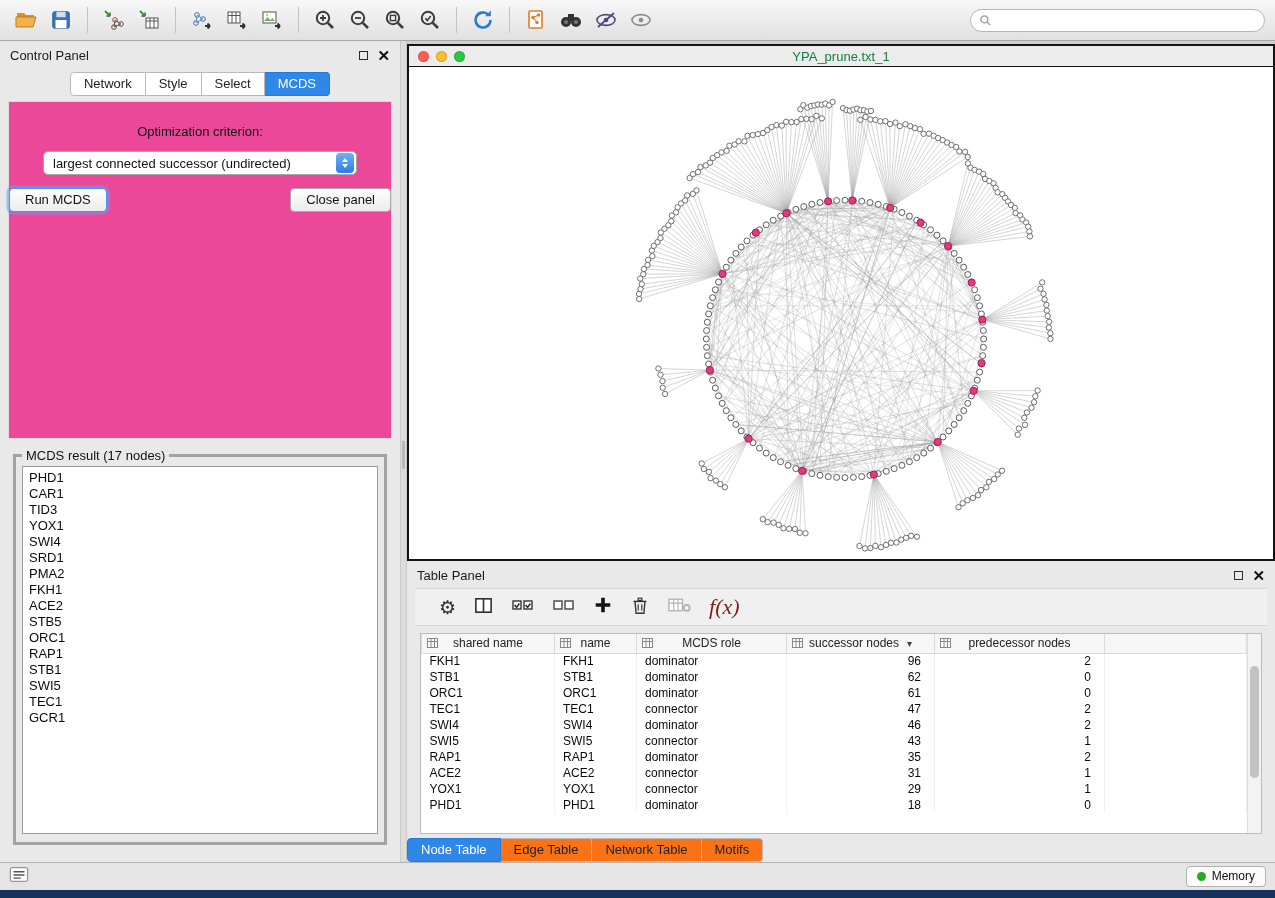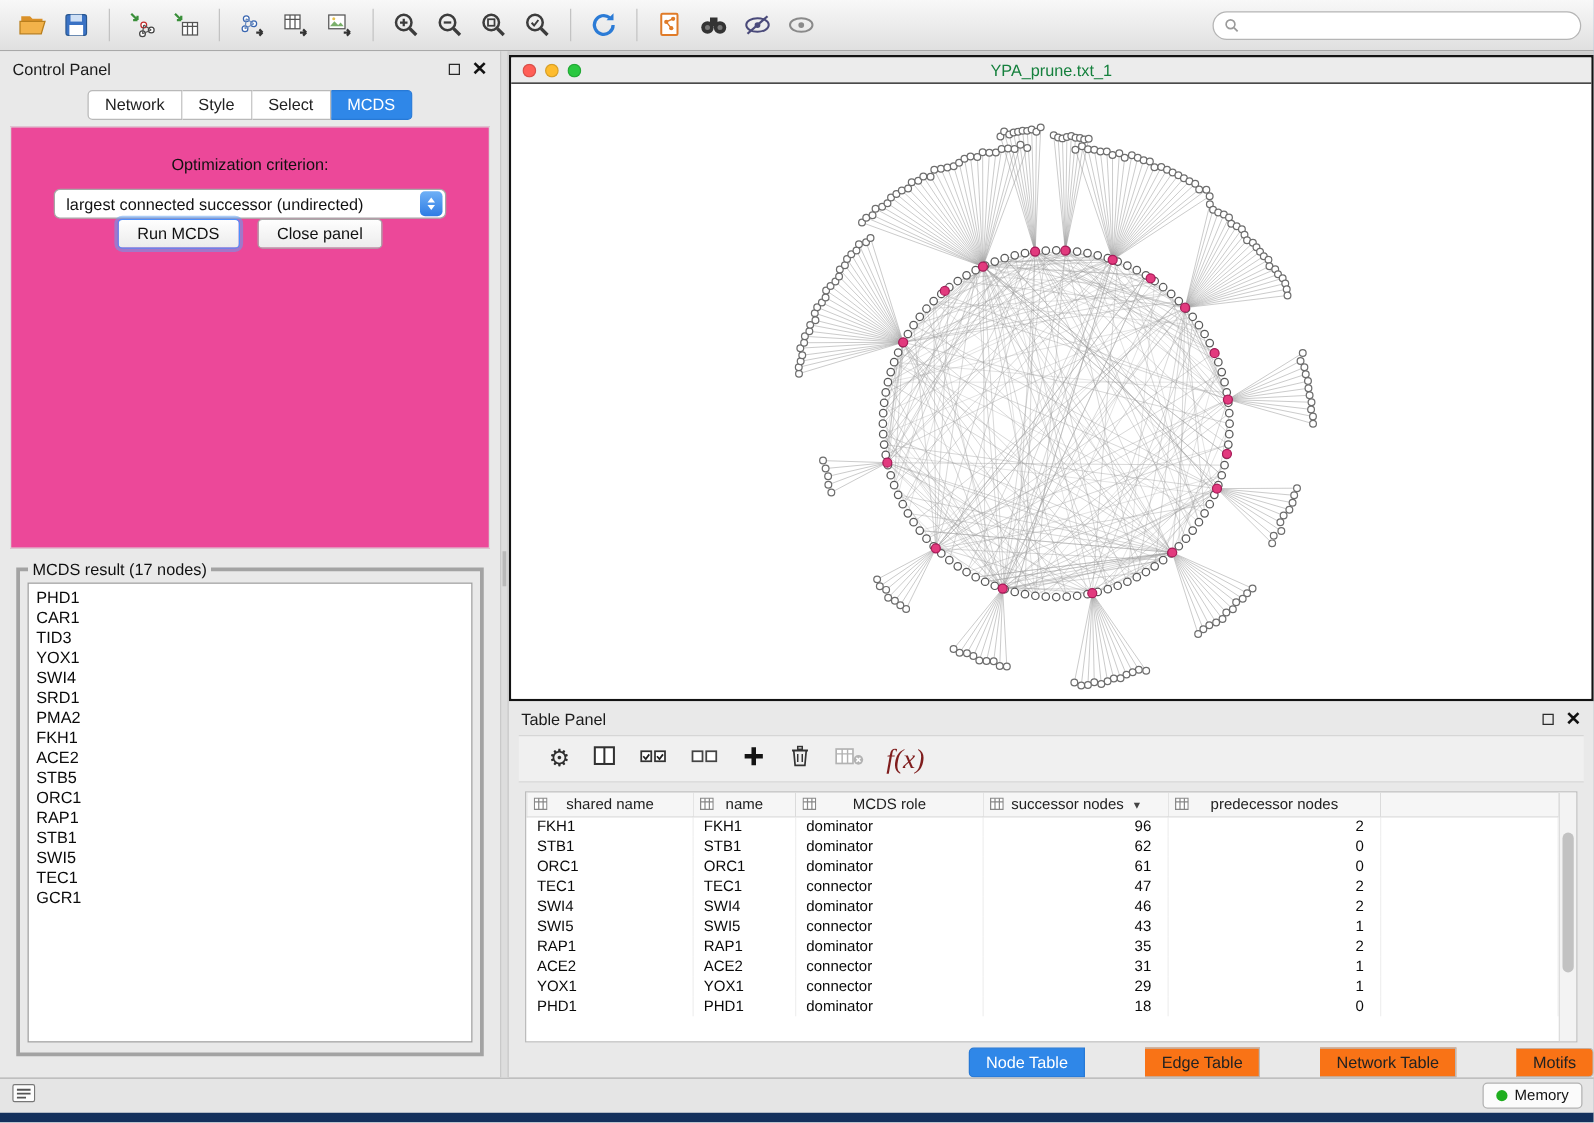--- a/index.html
+++ b/index.html
@@ -36,21 +36,21 @@
                 display:flex; flex-direction:column; }
   .opt-label { text-align:center; margin-top:22px; font-size:13px; color:#111; }
   .select { width:314px; height:24px; margin:12px auto 0; background:#fff; border:1px solid #a6a6a6;
             border-radius:5px; display:flex; align-items:center; }
   .select-text { flex:1; font-size:13px; padding-left:9px; white-space:nowrap; overflow:hidden; color:#111; }
   .select-arrows { width:18px; height:20px; margin:1px 2px 1px 4px; flex:none;
                    background:linear-gradient(#6fb0f6,#2e7ce4); border-radius:4px;
                    display:flex; flex-direction:column; align-items:center; justify-content:center; gap:2px; }
   .t-up { width:0; height:0; border:3px solid transparent; border-bottom:4px solid #fff; }
   .t-dn { width:0; height:0; border:3px solid transparent; border-top:4px solid #fff; }
-  .btn-row { display:flex; justify-content:center; gap:14px; }
+  .btn-row { display:flex; justify-content:space-between; gap:14px; margin-top:13px; }
   .btn { font-size:13px; padding:3px 15px 4px; background:linear-gradient(#fefefe,#ececec);
          border:1px solid #a9a9a9; border-radius:4px; color:#111; }
   .btn.primary { border-color:#4d90fe; box-shadow:0 0 0 2.5px rgba(100,160,240,.55); }
   fieldset.mcds { flex:1; margin:9px 13px 17px; border:3px solid #a3a3a3; padding:3px 6px 8px;
                   display:flex; min-height:0; background:#e9e9e9; }
   fieldset.mcds legend { font-size:13px; padding:0 4px; color:#111; }
   .listbox { flex:1; background:#fff; border:1px solid #9c9c9c; overflow:hidden; padding:3px 0; }
   .li { font-size:13px; line-height:16px; padding-left:6px; color:#0a0a0a; }
 
   .splitter { width:7px; flex:none; background:#ddd; border-left:1px solid #c9c9c9; border-right:1px solid #c9c9c9; position:relative; }
@@ -76,21 +76,21 @@
   .table-wrap { flex:1; min-height:0; margin:0 13px; background:#fff; border:1px solid #bcbcbc; position:relative; overflow:hidden; }
   table.nt { border-collapse:collapse; table-layout:fixed; width:calc(100% - 14px); }
   table.nt th { height:19px; background:#f6f6f6; border:1px solid #dbdbdb; border-top:none;
                 font-weight:normal; font-size:12px; color:#222; position:relative; text-align:center; }
   table.nt th .colic { position:absolute; left:5px; top:4px; }
   table.nt th .caret { margin-left:8px; color:#444; font-size:10px; }
   table.nt td { height:16px; font-size:12px; color:#0a0a0a; padding:0 13px 0 8px; border-right:1px solid #f0f0f0; overflow:hidden; white-space:nowrap; }
   table.nt td.num { text-align:right; }
   .vscroll { position:absolute; right:0; top:0; bottom:0; width:14px; background:#f3f3f3; border-left:1px solid #ddd; }
   .vthumb { position:absolute; left:2px; width:9px; top:32px; height:112px; background:#c2c2c2; border-radius:5px; }
-  .tp-tabs { height:28px; flex:none; display:flex; justify-content:flex-end; align-items:center; padding-top:4px;gap:48px; }
+  .tp-tabs { height:28px; flex:none; display:flex; justify-content:flex-start; align-items:center; padding-top:4px; }
   .tp-tab { font-size:13px; padding:3px 13px 4px; background:#f97316; border:1px solid #b9b9b9; border-left:none; color:#222; }
   .tp-tab:first-child { border-left:1px solid #b9b9b9; border-radius:4px 0 0 4px; }
   .tp-tab:last-child { border-radius:0 4px 4px 0; }
   .tp-tab.active { background:#2f87e8; border-color:#2779d6; color:#fff; }
 
   
   .statusbar { height:28px; flex:none; background:#e5e5e5; border-top:1px solid #b3b3b3;
                display:flex; align-items:center; padding:0 9px; }
   .mem { margin-left:auto; display:flex; align-items:center; gap:6px; background:#fbfbfb;
          border:1px solid #b2b2b2; border-radius:4px; padding:2px 10px 3px; font-size:12px; color:#111; }

